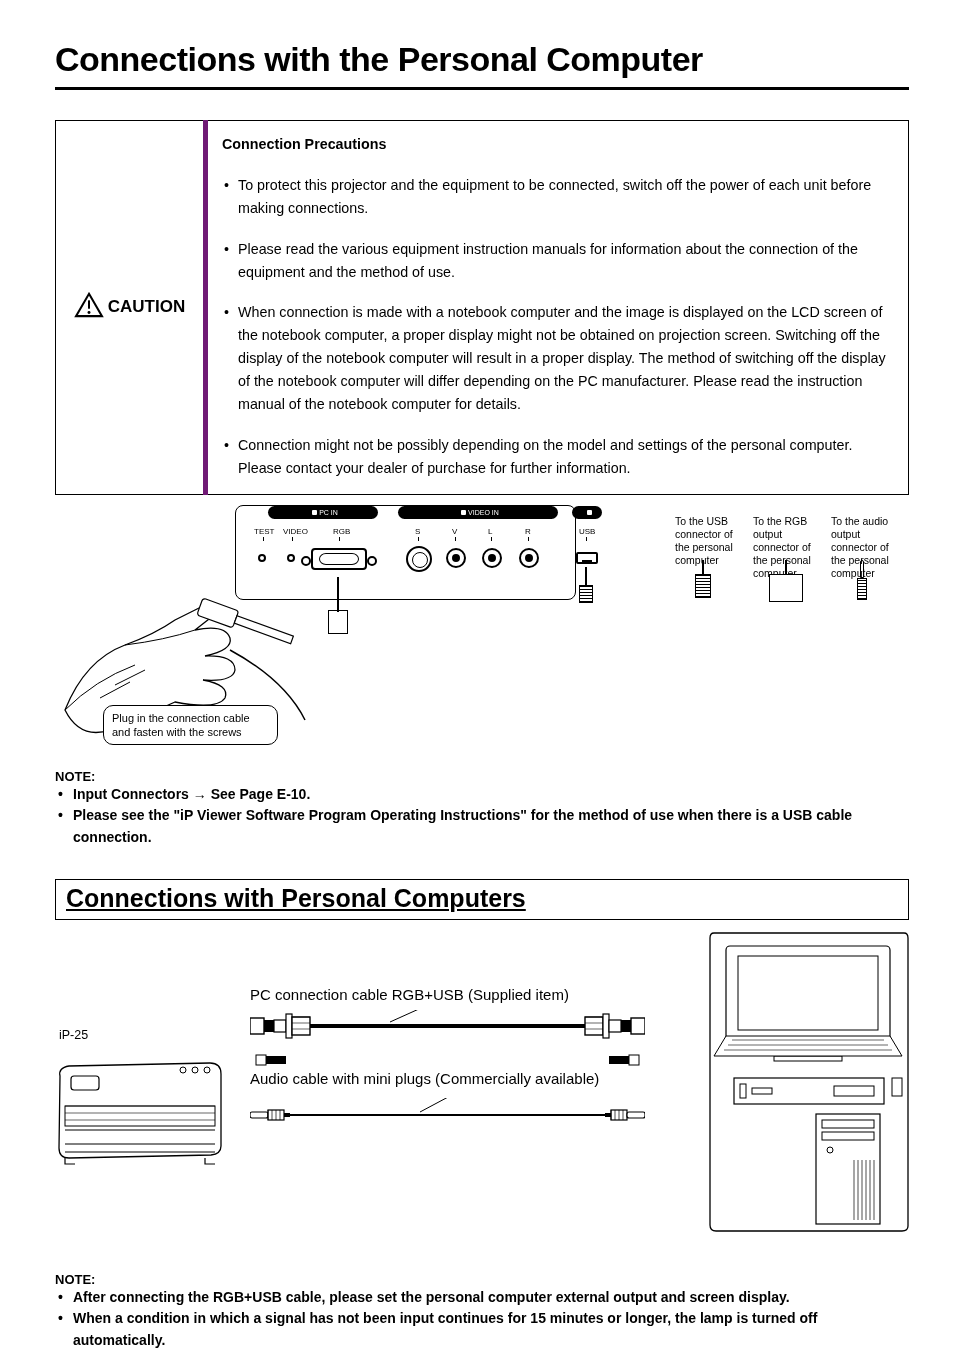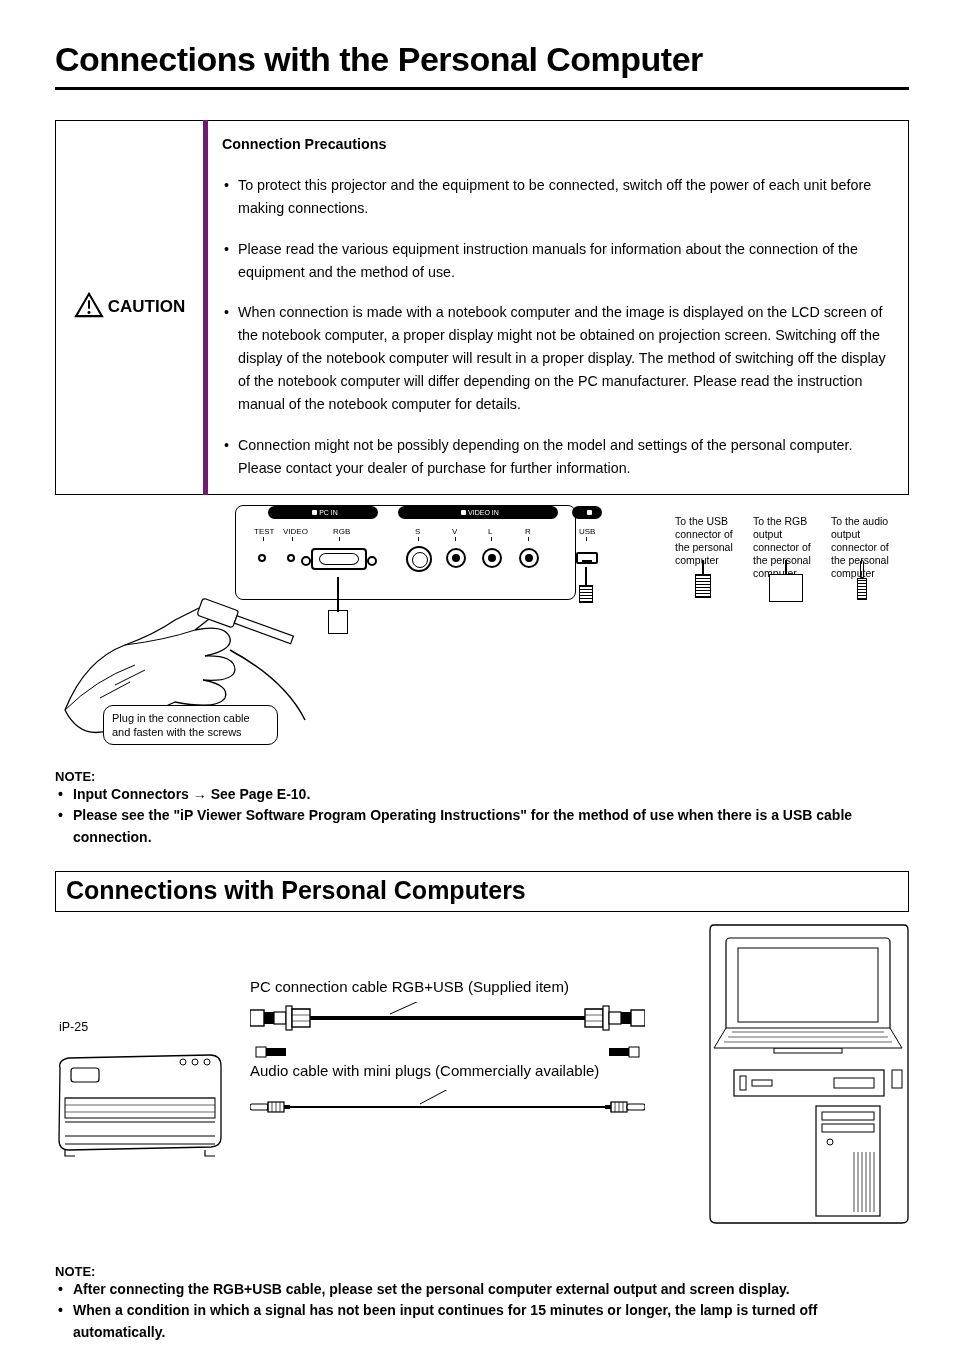--- a/index.html
+++ b/index.html
@@ -173,21 +173,21 @@
       <div class="body" style="width:10px;height:22px;background:repeating-linear-gradient(0deg,#000 0 1px,transparent 1px 3px);"></div>
     </div>
   </div>
 
   <div class="note">NOTE:</div>
   <ul class="note-list">
     <li>Input Connectors → See Page E-10.</li>
     <li>Please see the "iP Viewer Software Program Operating Instructions" for the method of use when there is a USB cable connection.</li>
   </ul>
 
-  <div class="section-frame" style="margin-top:22px;">
+  <div class="section-frame" style="margin-top:30px;text-decoration:underline;">
     <div class="section-title">Connections with Personal Computers</div>
   </div>
 
   <div class="diag2">
     <div class="proj-label">iP-25</div>
     <div class="proj">
       <svg viewBox="0 0 170 110">
         <path d="M5 18 Q3 10 14 8 L155 5 Q166 5 166 16 L166 88 Q166 96 156 97 L14 100 Q4 100 4 90 Z" fill="#fff" stroke="#000" stroke-width="1.3"></path>
         <rect x="16" y="18" width="28" height="14" rx="3" fill="#fff" stroke="#000" stroke-width="1.2"></rect>
         <rect x="10" y="48" width="150" height="20" fill="none" stroke="#000" stroke-width="1"></rect>

